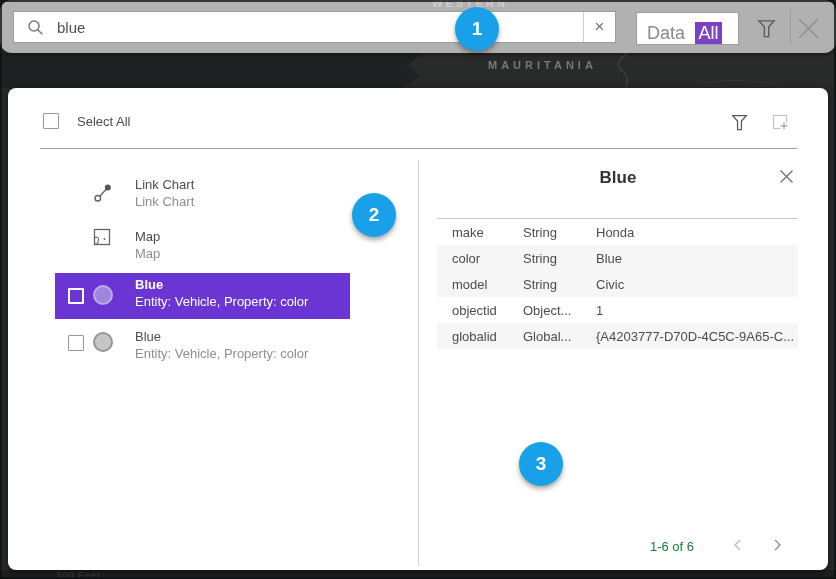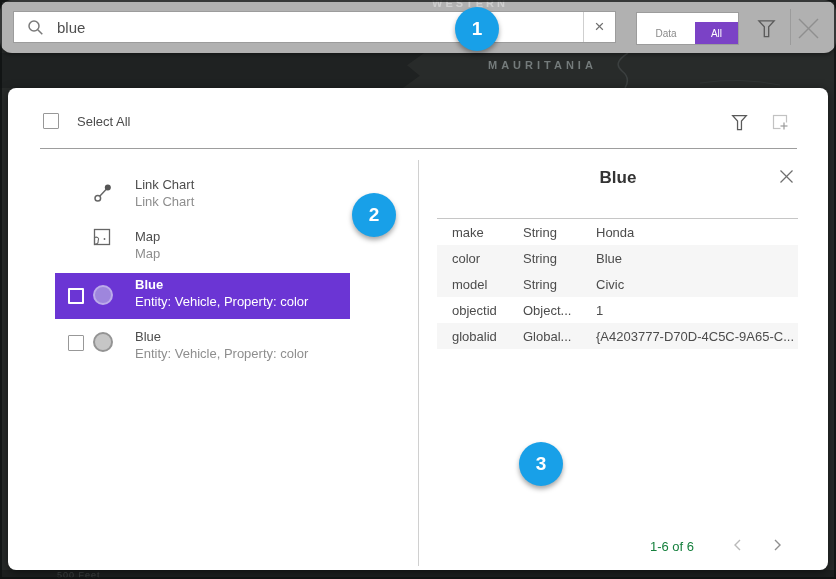--- a/index.html
+++ b/index.html
@@ -21,23 +21,23 @@
                letter-spacing:3px;color:rgba(255,255,255,.38);}
   .search-box{position:absolute;left:13px;top:11px;width:603px;height:32px;background:#fff;
               border:1px solid #9c9c9c;display:flex;align-items:center;box-sizing:border-box;}
   .search-box svg{margin-left:13px;flex:0 0 auto;}
   .search-box input{flex:1;border:none;outline:none;background:transparent;padding:0 10px 0 13px;
                     font-size:15px;color:#4f4f4f;font-family:inherit;}
   .clear-btn{width:31px;height:100%;border-left:1px solid #cfcfcf;display:flex;align-items:center;
              justify-content:center;font-size:17px;color:#6f6f6f;cursor:pointer;}
   .segmented{position:absolute;left:636px;top:12px;width:101px;height:31px;background:#fff;
              border:1px solid #9c9c9c;display:flex;box-sizing:content-box;}
-  .seg{display:flex;align-items:center;justify-content:center;font-size:10px;cursor:pointer;margin-top:9px;}
+  .seg{display:flex;align-items:center;justify-content:center;font-size:18px;cursor:pointer;margin-top:9px;}
   .seg-data{width:58px;color:#8a8a8a;}
-  .seg-all{width:43px;background:#7b42c6;color:#fff;}
+  .seg-all{width:27px;background:#7b42c6;color:#fff;}
   .tb-filter{position:absolute;left:754px;top:16px;width:24px;height:24px;display:flex;
              align-items:center;justify-content:center;cursor:pointer;}
   .tb-divider{position:absolute;left:790px;top:9px;width:1px;height:36px;background:#9b9b9b;}
   .tb-close{position:absolute;left:794px;top:14px;width:28px;height:28px;display:flex;
             align-items:center;justify-content:center;cursor:pointer;}
   
   .dialog{position:absolute;left:8px;top:88px;width:820px;height:482px;background:#fff;
           border-radius:8px;box-shadow:0 2px 10px rgba(0,0,0,.5);}
   .checkbox{position:absolute;width:16px;height:16px;border:1px solid #989898;border-radius:1px;
             box-sizing:border-box;cursor:pointer;background:transparent;}

